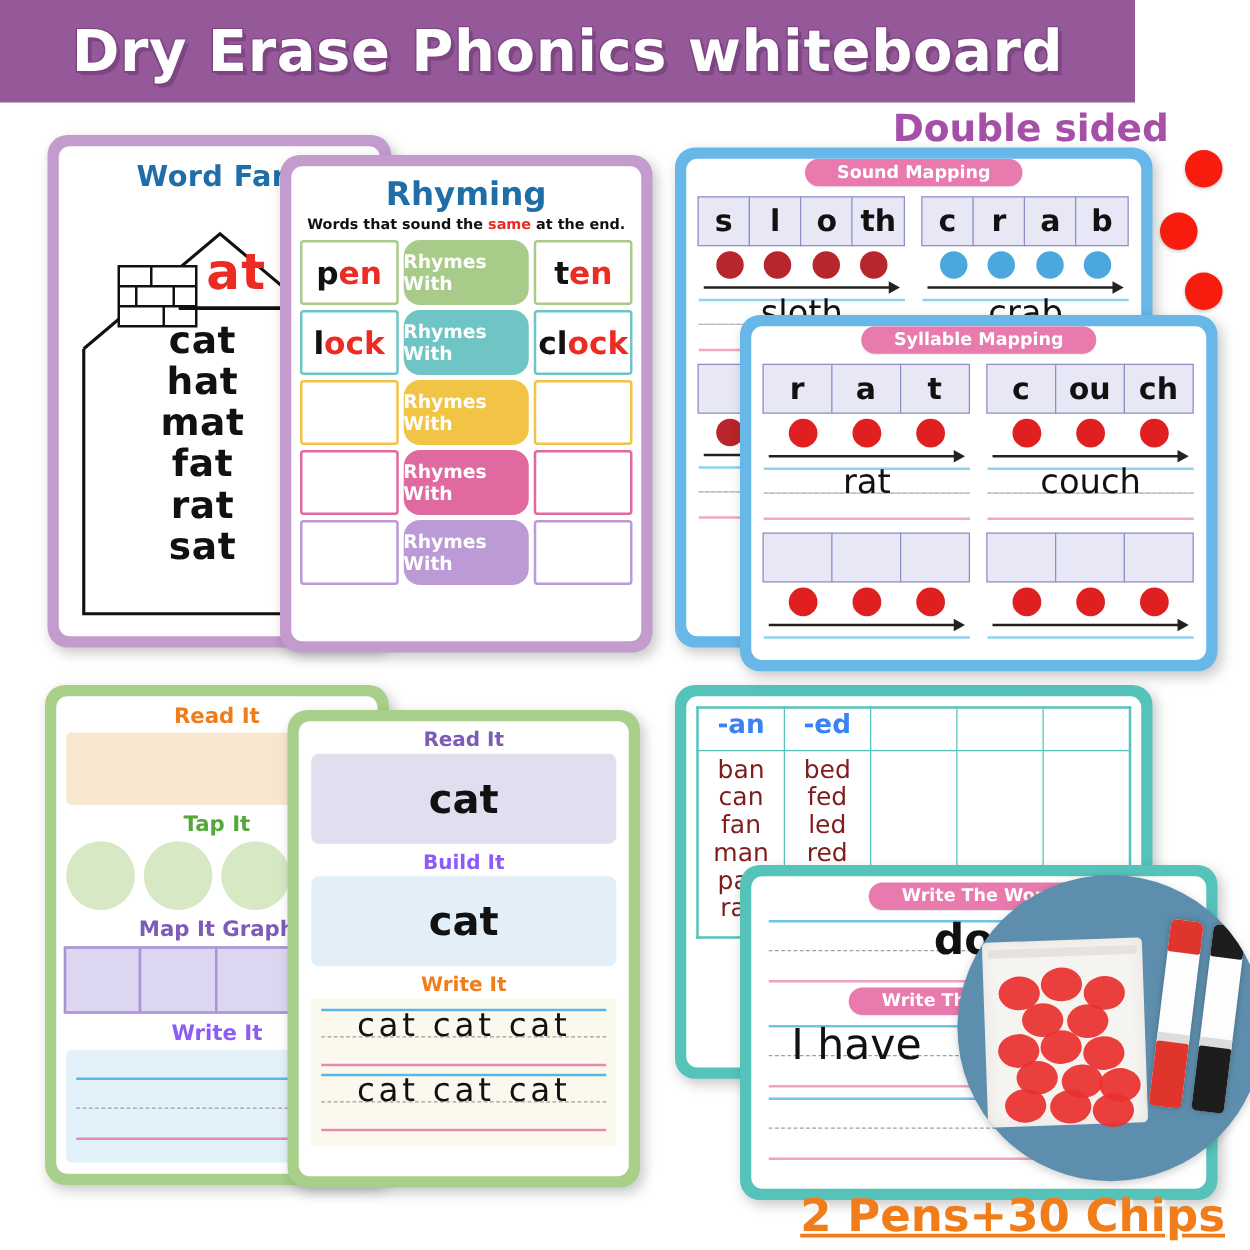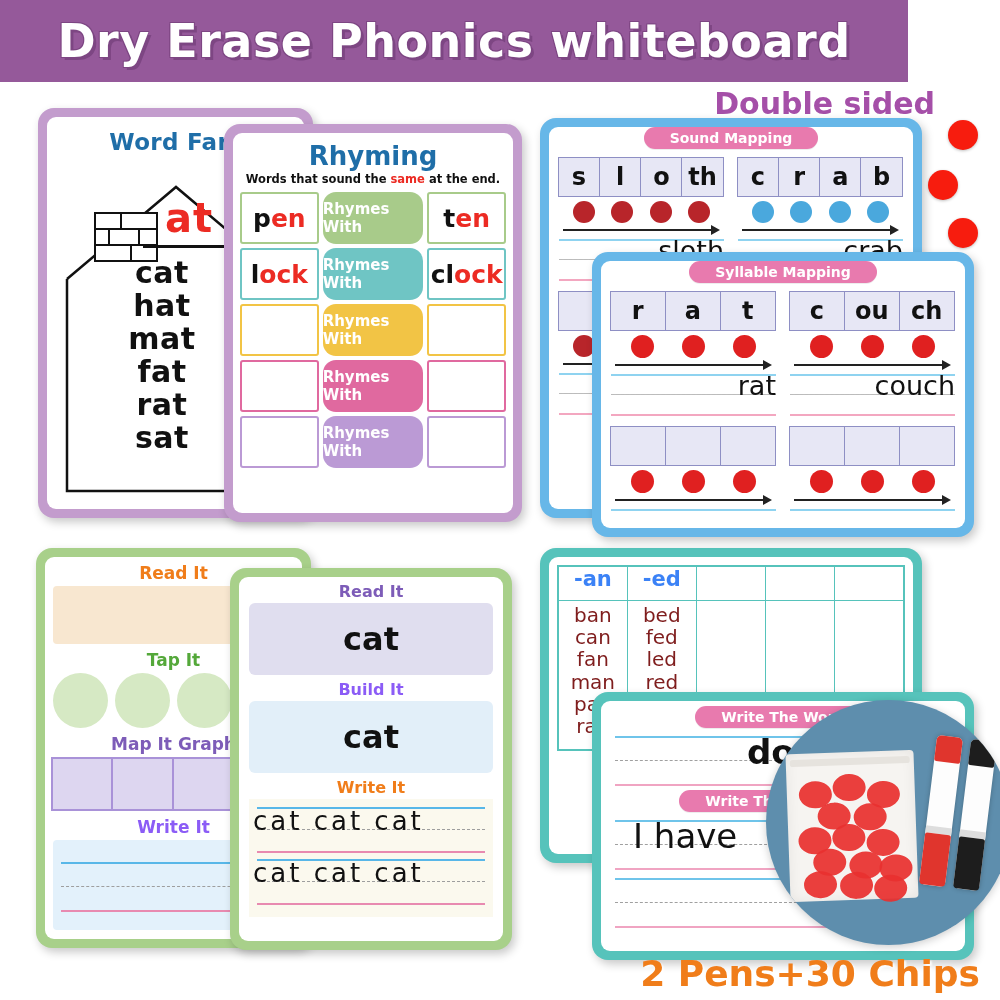--- a/index.html
+++ b/index.html
@@ -24,20 +24,21 @@
     color:#a54fa8; font-size:30px; font-weight:bold;
     font-family:"DejaVu Sans", sans-serif;
     text-shadow: 2px 2px 0 #ffffff;
   }
   .pens-chips{
     position:absolute; right:20px; bottom:6px;
     color:#f07d1a; font-size:36px; font-weight:bold;
     font-family:"DejaVu Sans", sans-serif;
     text-shadow: 2px 2px 2px rgba(255,255,255,.9);
     z-index:60;
+    text-decoration:underline;
   }
 
   
   .card{
     position:absolute; background:#fff; border-radius:16px;
     box-shadow: 3px 4px 10px rgba(0,0,0,.22);
     overflow:hidden;
   }
   .card .inner{ position:absolute; inset:9px; background:#fff; border-radius:9px; overflow:hidden; }
   .bd-purple{ background:#c39ccd; }
@@ -95,21 +96,21 @@
   .chip{ width:21px; height:21px; border-radius:50%; }
   .arrow{ position:relative; height:10px; margin:0 4px; }
   .arrow:before{ content:""; position:absolute; left:0; right:8px; top:4px; height:2px; background:#222; }
   .arrow:after{ content:""; position:absolute; right:0; top:0px; border-left:9px solid #222;
                 border-top:5px solid transparent; border-bottom:5px solid transparent; }
   .ruled{ position:relative; height:46px; margin-top:2px; }
   .ruled .l1,.ruled .l2,.ruled .l3{ position:absolute; left:0; right:0; height:2px; }
   .ruled .l1{ top:2px;  background:#8fd3f0; }
   .ruled .l2{ top:22px; background:#bdbdbd; border-top:1px dashed #bbb; height:0;}
   .ruled .l3{ top:42px; background:#f3a7c0; }
-  .ruled .word{ position:absolute; left:0; right:0; top:-2px; text-align:right;
+  .ruled .word{ position:absolute; left:0; right:0; top:-2px; text-align:center;
                 font-size:27px; color:#111; font-family:"DejaVu Sans", sans-serif;}
 
   
   #read-tap-map{ left:36px; top:548px; width:275px; height:400px; }
   .g-head{ text-align:center; font-weight:bold; font-size:17px; padding:6px 0 3px 0;}
   .c-orange{ color:#f07d1a; } .c-green{ color:#54a83a; } .c-purple{ color:#7d5cb8; } .c-blue{ color:#8b5cf6; }
   .band{ margin:0 8px; border-radius:4px; }
   .band.cream{ background:#f8e7d0; height:58px; }
   .band.writelines{ background:#e3f1fb; height:90px; position:relative; }
   .tap-circles{ display:flex; justify-content:space-between; padding:0 8px; }
@@ -121,21 +122,21 @@
   .rbw-head{ text-align:center; font-weight:bold; font-size:16px; padding:5px 0 2px 0; }
   .rbw-box{ margin:0 10px; border-radius:6px; display:flex; align-items:center; justify-content:center;
             font-size:32px; font-weight:bold; color:#111; }
   .rbw-box.lav{ background:#e0deef; height:72px; }
   .rbw-box.sky{ background:#e2eff9; height:72px; }
   .rbw-write{ margin:0 10px; background:#fbf9ee; height:118px; padding:6px 4px 0 4px; }
   .wline{ position:relative; height:52px; }
   .wline .b1{ position:absolute; left:4px; right:4px; top:2px;  height:2px; background:#58b7e8; }
   .wline .b2{ position:absolute; left:4px; right:4px; top:24px; border-top:1.5px dashed #9e9e9e;}
   .wline .b3{ position:absolute; left:4px; right:4px; top:46px; height:2px; background:#e88ab0; }
-  .wline .t{ position:absolute; left:0; right:0; top:1px; font-size:26px; color:#111;
+  .wline .t{ position:absolute; left:0; right:0; top:1px; text-align:center; font-size:26px; color:#111;
              letter-spacing:3px; }
 
   
   #word-sort{ left:540px; top:548px; width:382px; height:315px; }
   .sort-table{ margin:8px; border:2px solid #56c3bb; border-collapse:collapse; width:calc(100% - 16px); }
   .sort-table td{ border:1.5px solid #56c3bb; width:20%; vertical-align:top; }
   .sort-head{ height:34px; text-align:center; font-size:21px; font-weight:bold; color:#3b82f6; }
   .sort-body{ height:150px; text-align:center; font-size:20px; color:#7f1d1d; line-height:1.12; padding-top:3px;}
 
   #write-word{ left:592px; top:692px; width:382px; height:268px; z-index:7; }

